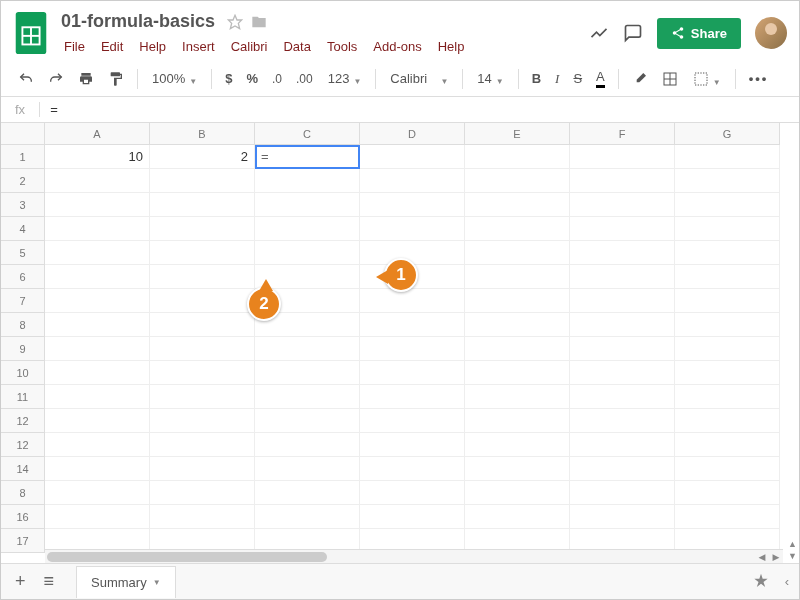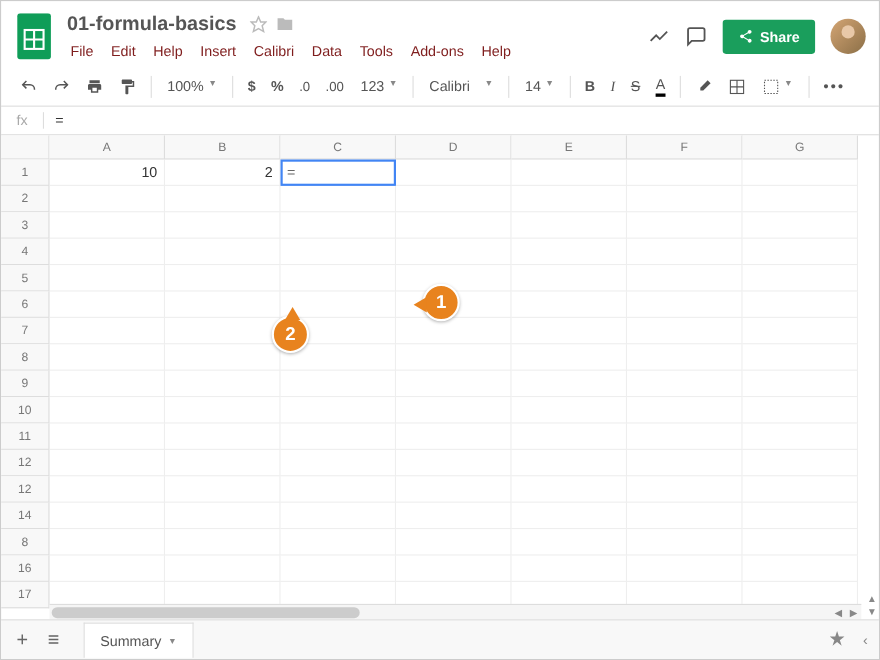--- a/index.html
+++ b/index.html
@@ -14,21 +14,21 @@
 .menu-row { display: flex; gap: 2px; margin-top: 2px; }
 .menu-item { font-size: 13px; color: #7f1d1d; padding: 3px 7px; cursor: pointer; }
 .header-right { display: flex; align-items: center; gap: 14px; }
 .icon-btn { color: #555; cursor: pointer; display: flex; align-items: center; }
 .share-btn { background: #1a9e5c; color: #fff; border: none; padding: 8px 14px; font-size: 13px; font-weight: bold; border-radius: 3px; display: flex; align-items: center; gap: 6px; cursor: pointer; }
 .avatar { width: 32px; height: 32px; border-radius: 50%; background: linear-gradient(135deg, #d4a574, #8b6f47); position: relative; overflow: hidden; }
 .avatar::after { content: ''; position: absolute; top: 6px; left: 10px; width: 12px; height: 12px; background: #e8c8a8; border-radius: 50%; }
 .toolbar { display: flex; align-items: center; padding: 4px 12px; border-bottom: 1px solid #ddd; gap: 4px; }
 .tb-btn { padding: 4px 5px; cursor: pointer; color: #555; display: flex; align-items: center; border-radius: 2px; }
 .tb-sep { width: 1px; height: 20px; background: #ddd; margin: 0 4px; }
-.tb-dropdown { display: flex; align-items: flex-start; padding: 3px 6px; cursor: pointer; color: #555; gap: 4px; }
+.tb-dropdown { display: flex; align-items: flex-end; padding: 3px 6px; cursor: pointer; color: #555; gap: 4px; }
 .tb-dropdown .arrow { font-size: 8px; color: #888; }
 .formula-bar { display: flex; align-items: center; border-bottom: 1px solid #ddd; padding: 3px 0; }
 .fx-label { color: #aaa; padding: 0 14px; font-size: 13px; border-right: 1px solid #ddd; }
 .formula-input { flex: 1; padding: 2px 10px; font-size: 13px; color: #333; }
 .sheet-area { position: relative; height: 440px; overflow: hidden; }
 .grid { position: relative; }
 .col-headers { display: flex; height: 22px; }
 .corner { width: 44px; border-right: 1px solid #ddd; border-bottom: 1px solid #ddd; background: #f8f8f8; }
 .col-header { width: 105px; text-align: center; font-size: 11px; color: #777; border-right: 1px solid #ddd; border-bottom: 1px solid #ddd; background: #f8f8f8; line-height: 22px; }
 .row { display: flex; height: 24px; }

